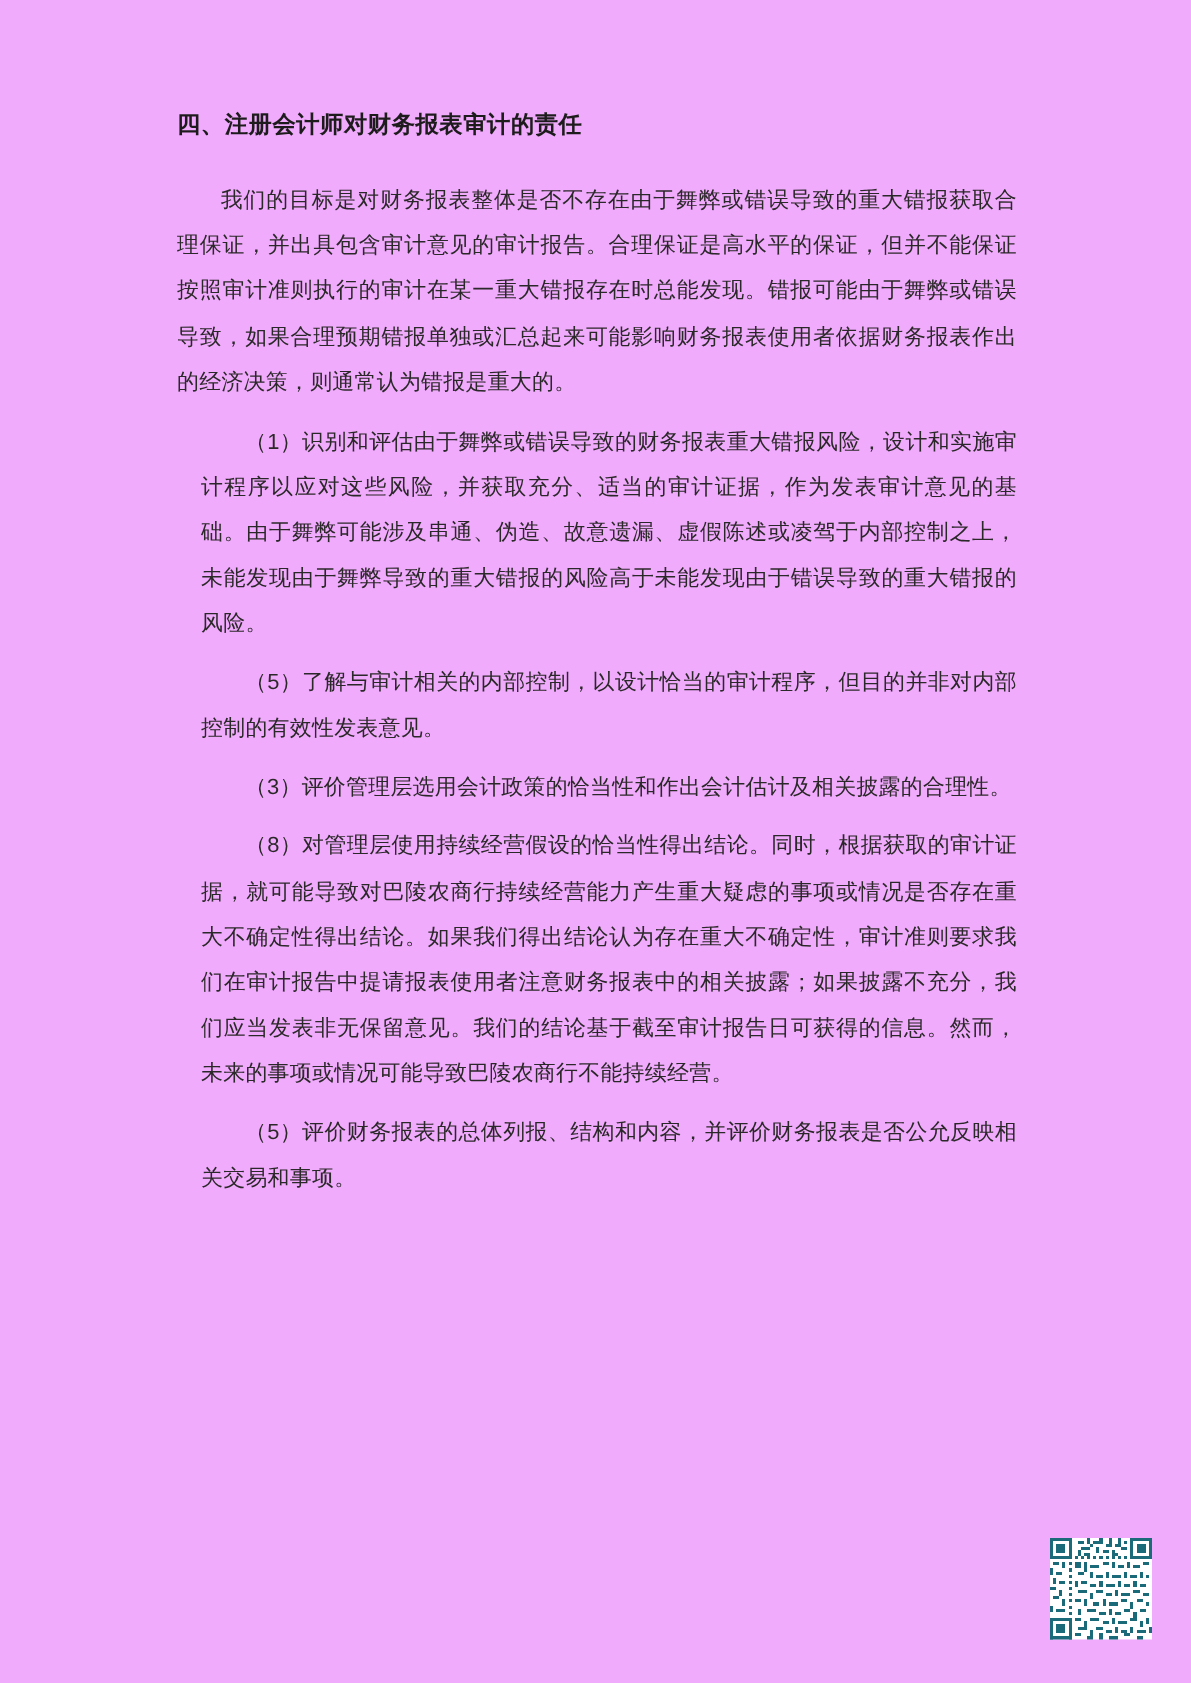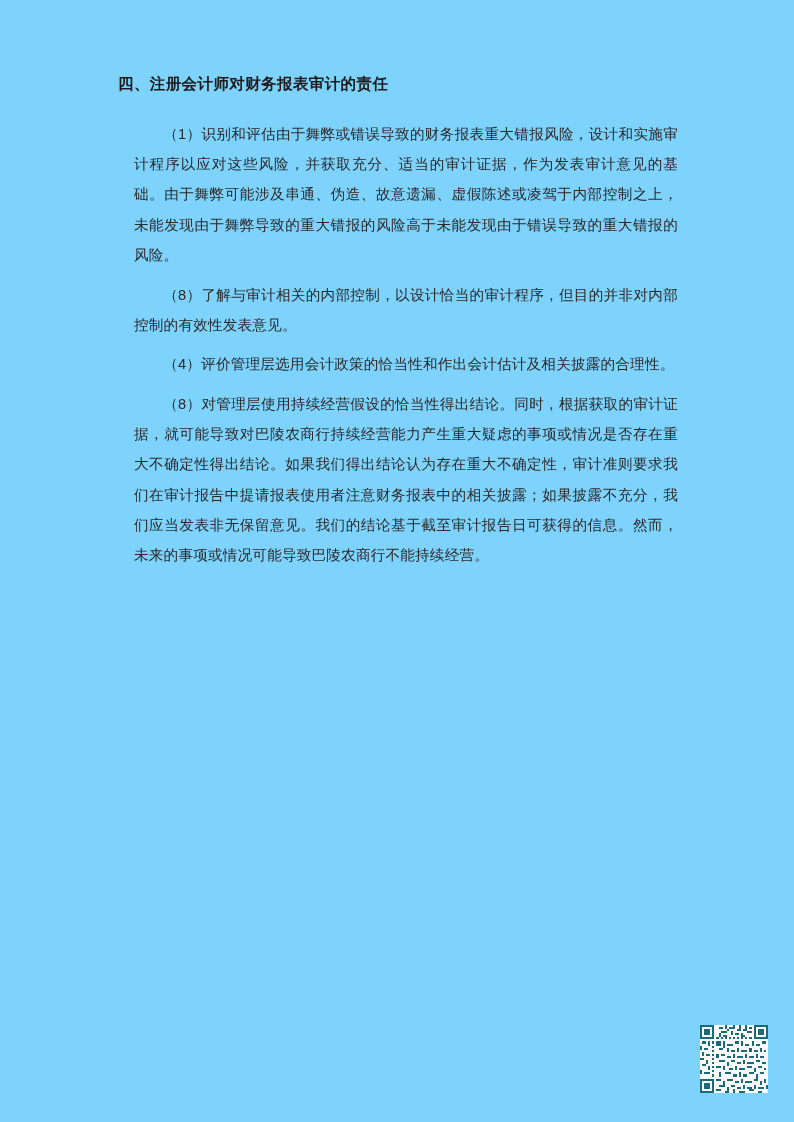--- a/index.html
+++ b/index.html
@@ -14,21 +14,21 @@
     color: #231f20;
     position: relative;
     overflow: hidden;
   }
   .page {
     position: absolute;
     left: 0;
     top: 0;
     width: 794px;
     height: 1122px;
-    background: #7dd3fc;
+    background: #f0abfc;
   }
   .content {
     position: absolute;
     left: 118px;
     top: 72px;
     width: 560px;
   }
   .section-heading {
     font-size: 15.5px;
     font-weight: bold;
@@ -66,30 +66,32 @@
 </style>
 </head>
 <body>
 
 <div class="page">
 
   <div class="content">
 
     <h2 class="section-heading">四、注册会计师对财务报表审计的责任</h2>
 
+    <p class="para indent">我们的目标是对财务报表整体是否不存在由于舞弊或错误导致的重大错报获取合理保证，并出具包含审计意见的审计报告。合理保证是高水平的保证，但并不能保证按照审计准则执行的审计在某一重大错报存在时总能发现。错报可能由于舞弊或错误导致，如果合理预期错报单独或汇总起来可能影响财务报表使用者依据财务报表作出的经济决策，则通常认为错报是重大的。</p>
 
 
     <p class="para hang">（1）识别和评估由于舞弊或错误导致的财务报表重大错报风险，设计和实施审计程序以应对这些风险，并获取充分、适当的审计证据，作为发表审计意见的基础。由于舞弊可能涉及串通、伪造、故意遗漏、虚假陈述或凌驾于内部控制之上，未能发现由于舞弊导致的重大错报的风险高于未能发现由于错误导致的重大错报的风险。</p>
 
-    <p class="para hang">（8）了解与审计相关的内部控制，以设计恰当的审计程序，但目的并非对内部控制的有效性发表意见。</p>
-
-    <p class="para hang">（4）评价管理层选用会计政策的恰当性和作出会计估计及相关披露的合理性。</p>
+    <p class="para hang">（5）了解与审计相关的内部控制，以设计恰当的审计程序，但目的并非对内部控制的有效性发表意见。</p>
+
+    <p class="para hang">（3）评价管理层选用会计政策的恰当性和作出会计估计及相关披露的合理性。</p>
 
     <p class="para hang">（8）对管理层使用持续经营假设的恰当性得出结论。同时，根据获取的审计证据，就可能导致对巴陵农商行持续经营能力产生重大疑虑的事项或情况是否存在重大不确定性得出结论。如果我们得出结论认为存在重大不确定性，审计准则要求我们在审计报告中提请报表使用者注意财务报表中的相关披露；如果披露不充分，我们应当发表非无保留意见。我们的结论基于截至审计报告日可获得的信息。然而，未来的事项或情况可能导致巴陵农商行不能持续经营。</p>
 
+    <p class="para hang">（5）评价财务报表的总体列报、结构和内容，并评价财务报表是否公允反映相关交易和事项。</p>
 
 
   </div>
 
   <div class="qr">
     <svg width="68" height="68" viewBox="0 0 33 33" shape-rendering="crispEdges">
       <rect width="33" height="33" fill="#ffffff"></rect>
       <g fill="#1b6a7a">
 
         <rect x="0" y="0" width="7" height="1"></rect>

